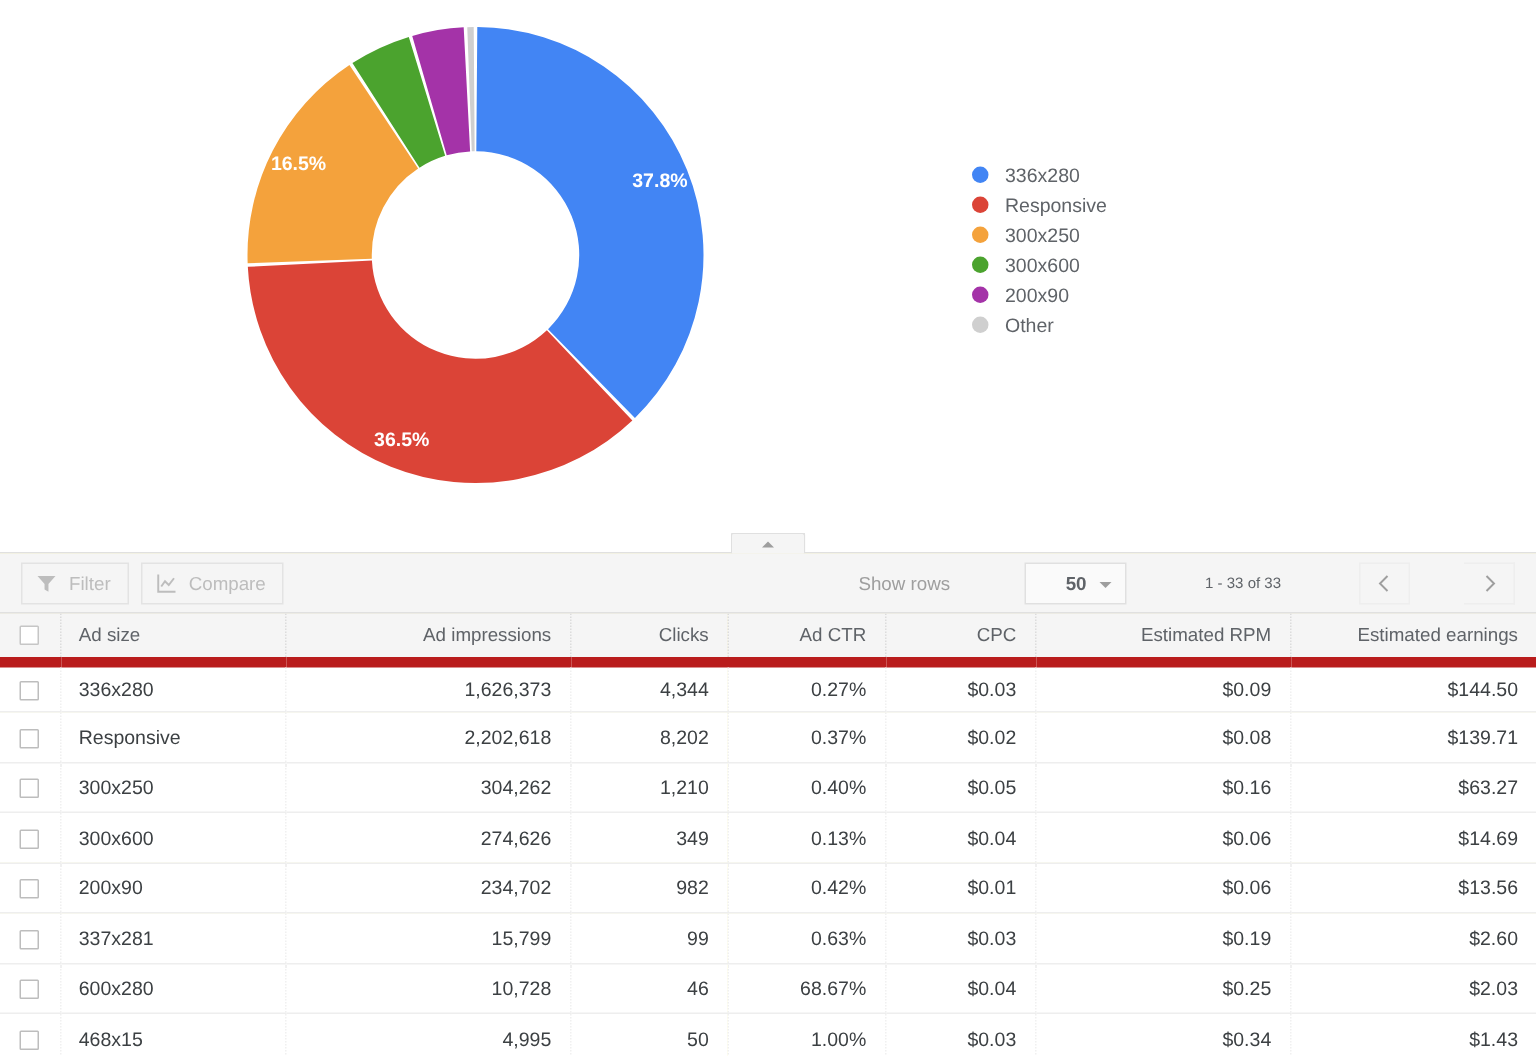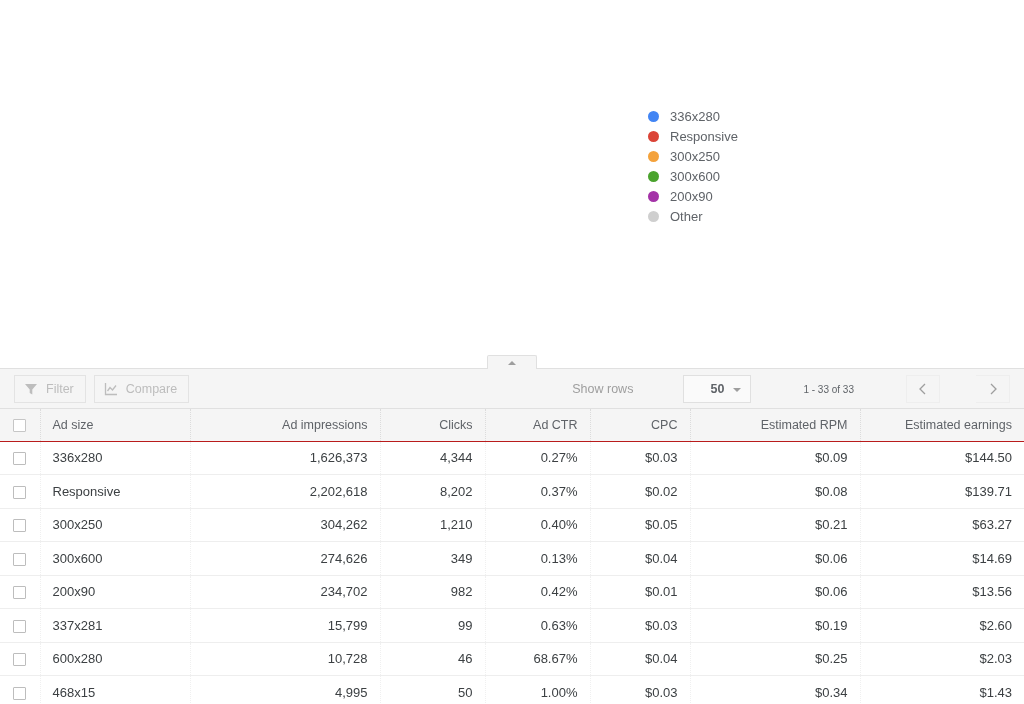--- a/index.html
+++ b/index.html
@@ -122,21 +122,21 @@
     cursor: pointer;
   }
   .pager + .pager { border-left: none; }
 
   
   #tbl { width: 1024px; border-collapse: collapse; table-layout: fixed; }
   #tbl thead th {
     height: 32px; background: #f5f5f5;
     font-size: 12.5px; font-weight: normal; color: #5f6368;
     font-family: "Liberation Sans", sans-serif;
-    border-bottom: 1px solid #b91c1c;
+    border-bottom: 7px solid #b91c1c;
     border-right: 1px dotted #dcdcdc;
     padding: 0 12px; white-space: nowrap;
   }
   #tbl thead th:last-child { border-right: none; }
   #tbl tbody td {
     height: 33.5px; background: #fff;
     font-size: 13px; color: #3c4043;
     font-family: "Liberation Sans", sans-serif;
     border-bottom: 1px solid #eeeeee;
     border-right: 1px dotted #f0f0f0;
@@ -152,20 +152,33 @@
     border-radius: 1px; vertical-align: middle; cursor: pointer;
   }
   #tbl thead .cbox { border-color: #c6c6c6; }
 </style>
 </head>
 <body>
 
 <div id="app">
 
   <div id="chart-area">
+    <div id="donut-wrap">
+      <svg id="donut-svg" width="320" height="320" viewBox="0 0 320 320">
+          <path d="M 161.19379293508413 8.004688037991968 A 152 152 0 0 1 266.29195043548395 268.6555165310101 L 208.36283744814523 209.4382600216096 A 69.16 69.16 0 0 0 160.5431757854633 90.84213305728635 Z" fill="#4285f4"></path>
+          <text x="282.9606784291094" y="114.42048850328243" text-anchor="middle" class="slice-label">37.8%</text>
+          <path d="M 264.572150785507 270.3116733627642 A 152 152 0 0 1 8.204166262294848 167.8755863194414 L 90.93289564934416 163.58339177534583 A 69.16 69.16 0 0 0 207.58032860740568 210.19181138005774 Z" fill="#db4437"></path>
+          <text x="110.80702489677181" y="287.1158300158561" text-anchor="middle" class="slice-label">36.5%</text>
+          <path d="M 8.09918860426123 165.4903094007712 A 152 152 0 0 1 75.95078575671 33.35194598776681 L 121.75760751930305 102.37513542443389 A 69.16 69.16 0 0 0 90.88513081493886 162.49809077735088 Z" fill="#f4a23c"></path>
+          <text x="42.06003030975998" y="103.43912195595857" text-anchor="middle" class="slice-label">16.5%</text>
+          <path d="M 77.95045587098431 32.047382565964256 A 152 152 0 0 1 115.53413174584134 14.649435637821455 L 139.7680299443578 93.86549321520877 A 69.16 69.16 0 0 0 122.66745742129787 101.78155906751374 Z" fill="#4ba32e"></path>
+          <path d="M 117.82268482554761 13.968927674022382 A 152 152 0 0 1 152.1244136805586 8.204166262294848 L 156.41660822465417 90.93289564934416 A 69.16 69.16 0 0 0 140.80932159562417 93.55586209168018 Z" fill="#a433a8"></path>
+          <path d="M 154.5096905992288 8.09918860426123 A 152 152 0 0 1 158.80620706491592 8.004688037991968 L 159.45682421453674 90.84213305728635 A 69.16 69.16 0 0 0 157.5019092226491 90.88513081493886 Z" fill="#cfcfcf"></path>
+        </svg>
+    </div>
 
     <div id="legend">
         <div class="legend-row">
           <span class="legend-dot" style="background: rgb(66, 133, 244);"></span>
           <span class="legend-label">336x280</span>
         </div>
         <div class="legend-row">
           <span class="legend-dot" style="background: rgb(219, 68, 55);"></span>
           <span class="legend-label">Responsive</span>
         </div>
@@ -275,21 +288,21 @@
             <td class="c-right">$0.08</td>
             <td class="c-right">$139.71</td>
           </tr>
           <tr>
             <td class="c-check"><span class="cbox"></span></td>
             <td class="c-left">300x250</td>
             <td class="c-right">304,262</td>
             <td class="c-right">1,210</td>
             <td class="c-right">0.40%</td>
             <td class="c-right">$0.05</td>
-            <td class="c-right">$0.21</td>
+            <td class="c-right">$0.16</td>
             <td class="c-right">$63.27</td>
           </tr>
           <tr>
             <td class="c-check"><span class="cbox"></span></td>
             <td class="c-left">300x600</td>
             <td class="c-right">274,626</td>
             <td class="c-right">349</td>
             <td class="c-right">0.13%</td>
             <td class="c-right">$0.04</td>
             <td class="c-right">$0.06</td>

